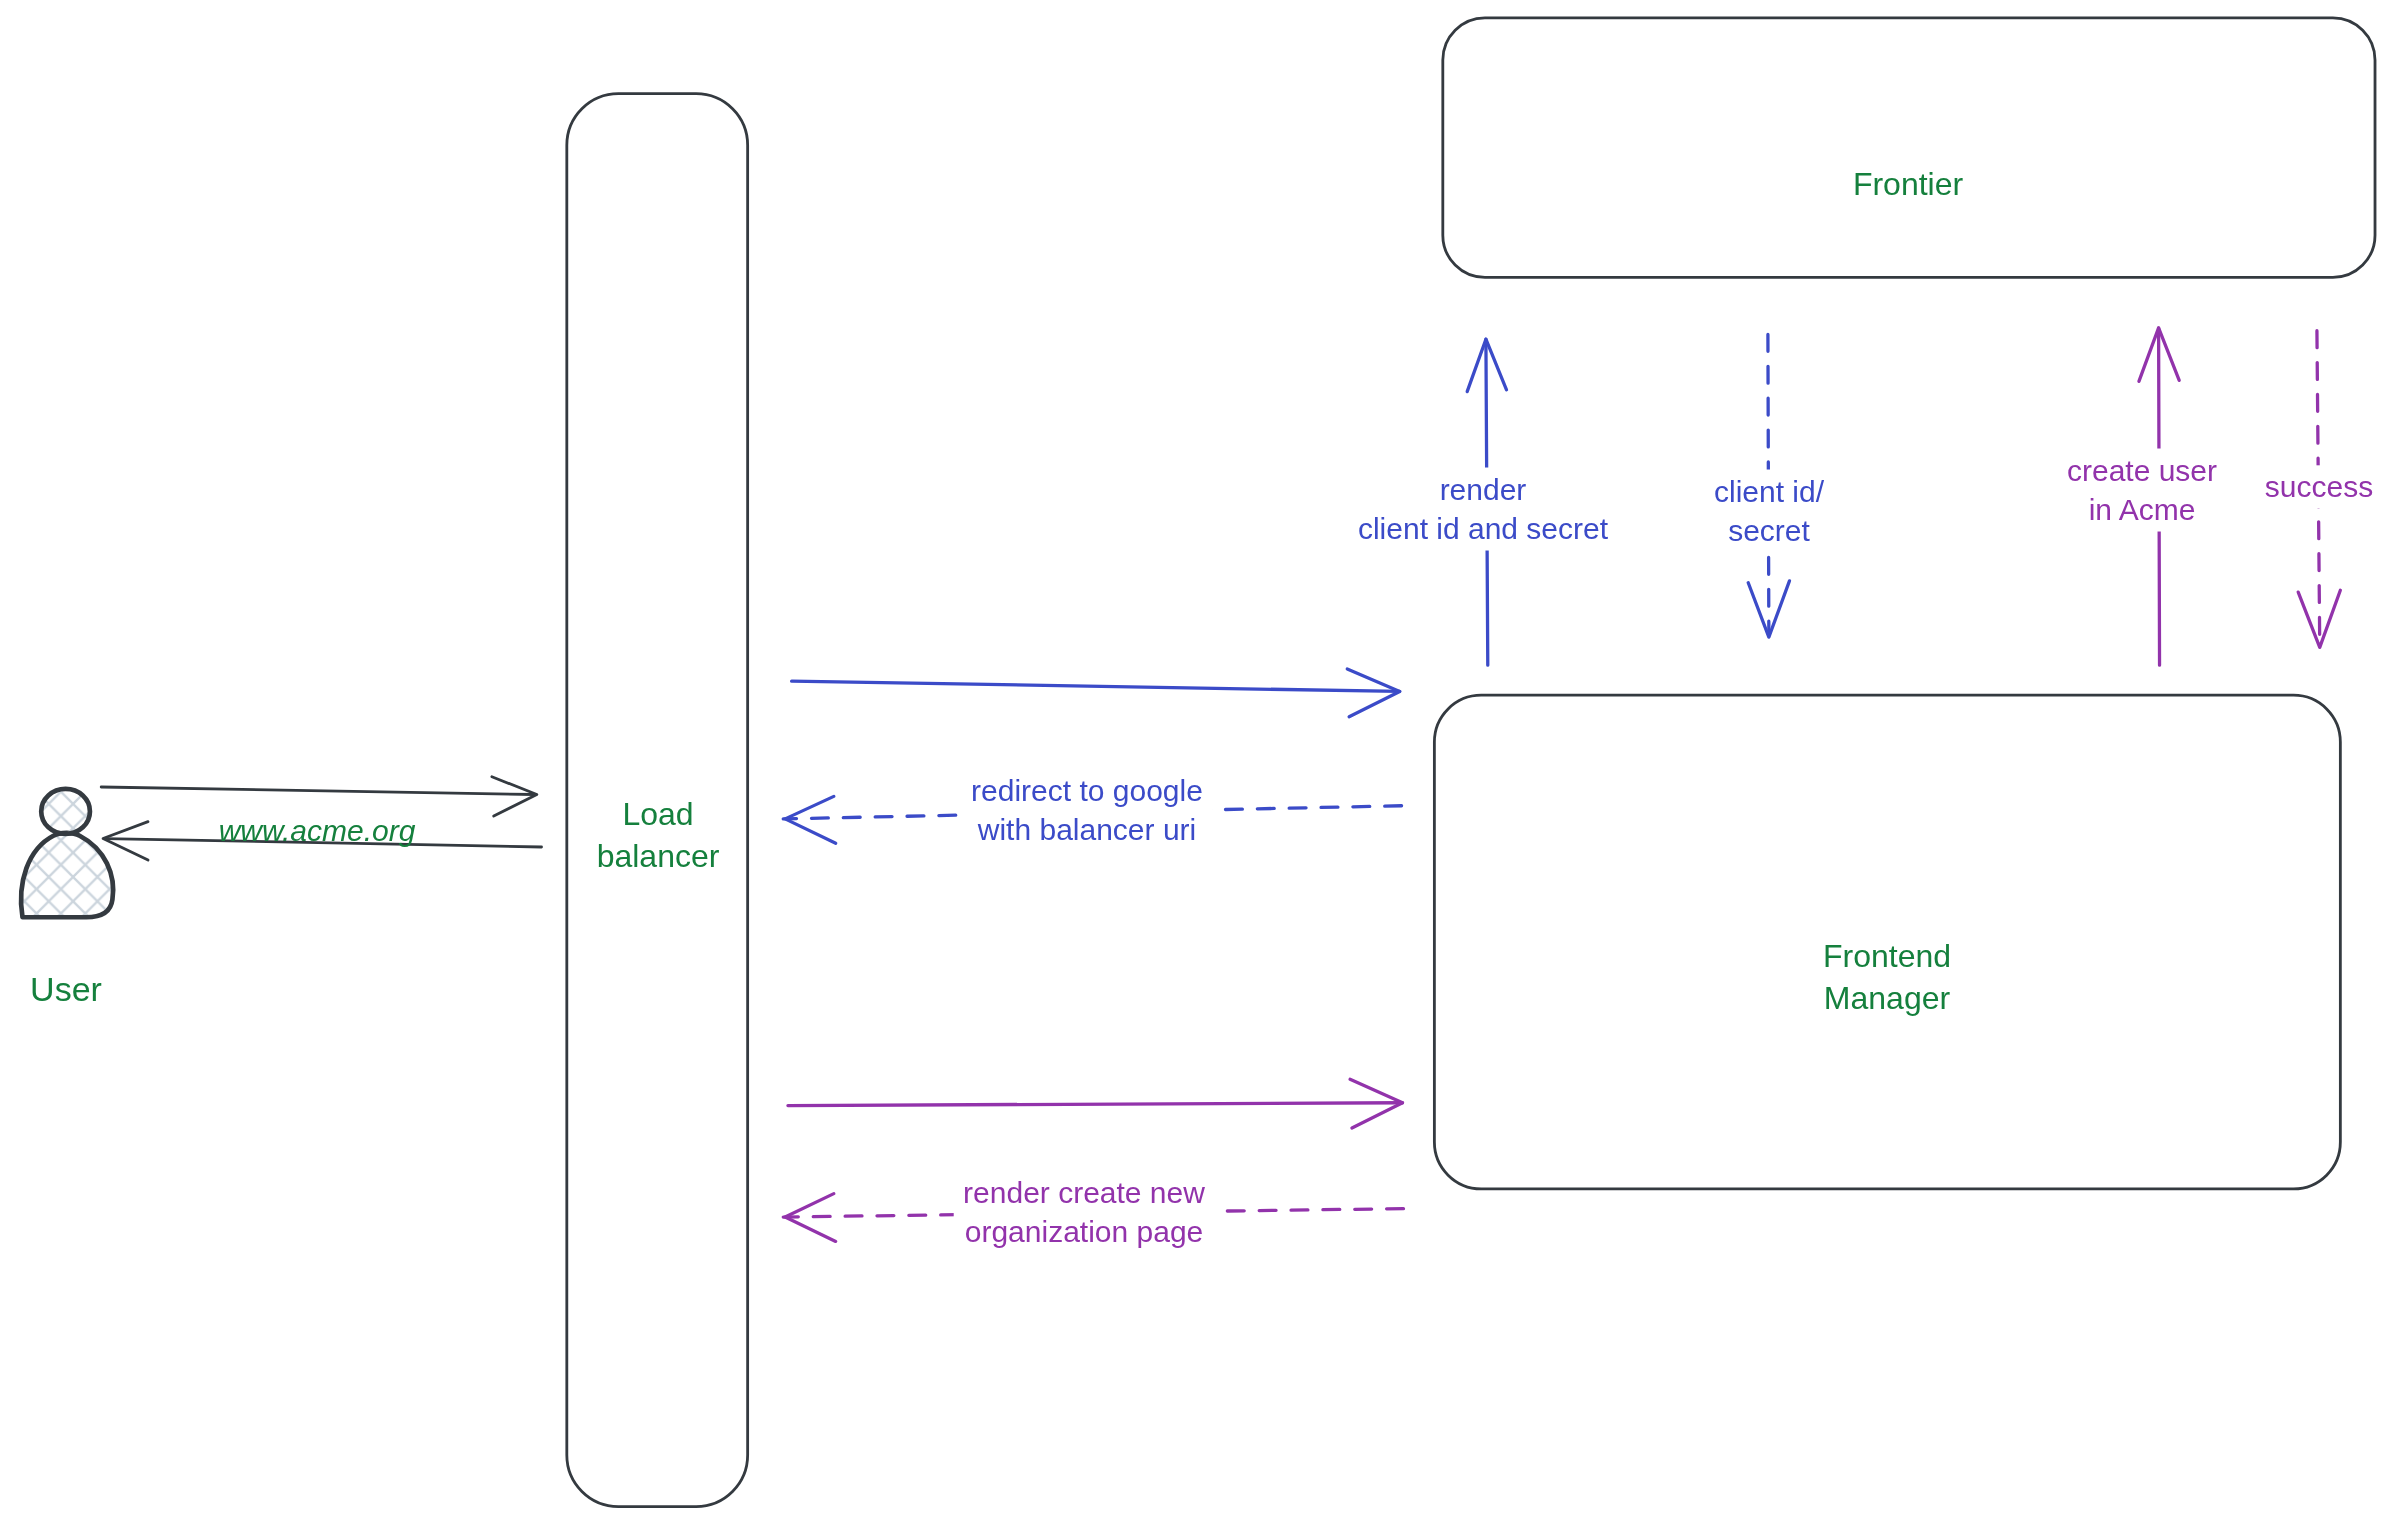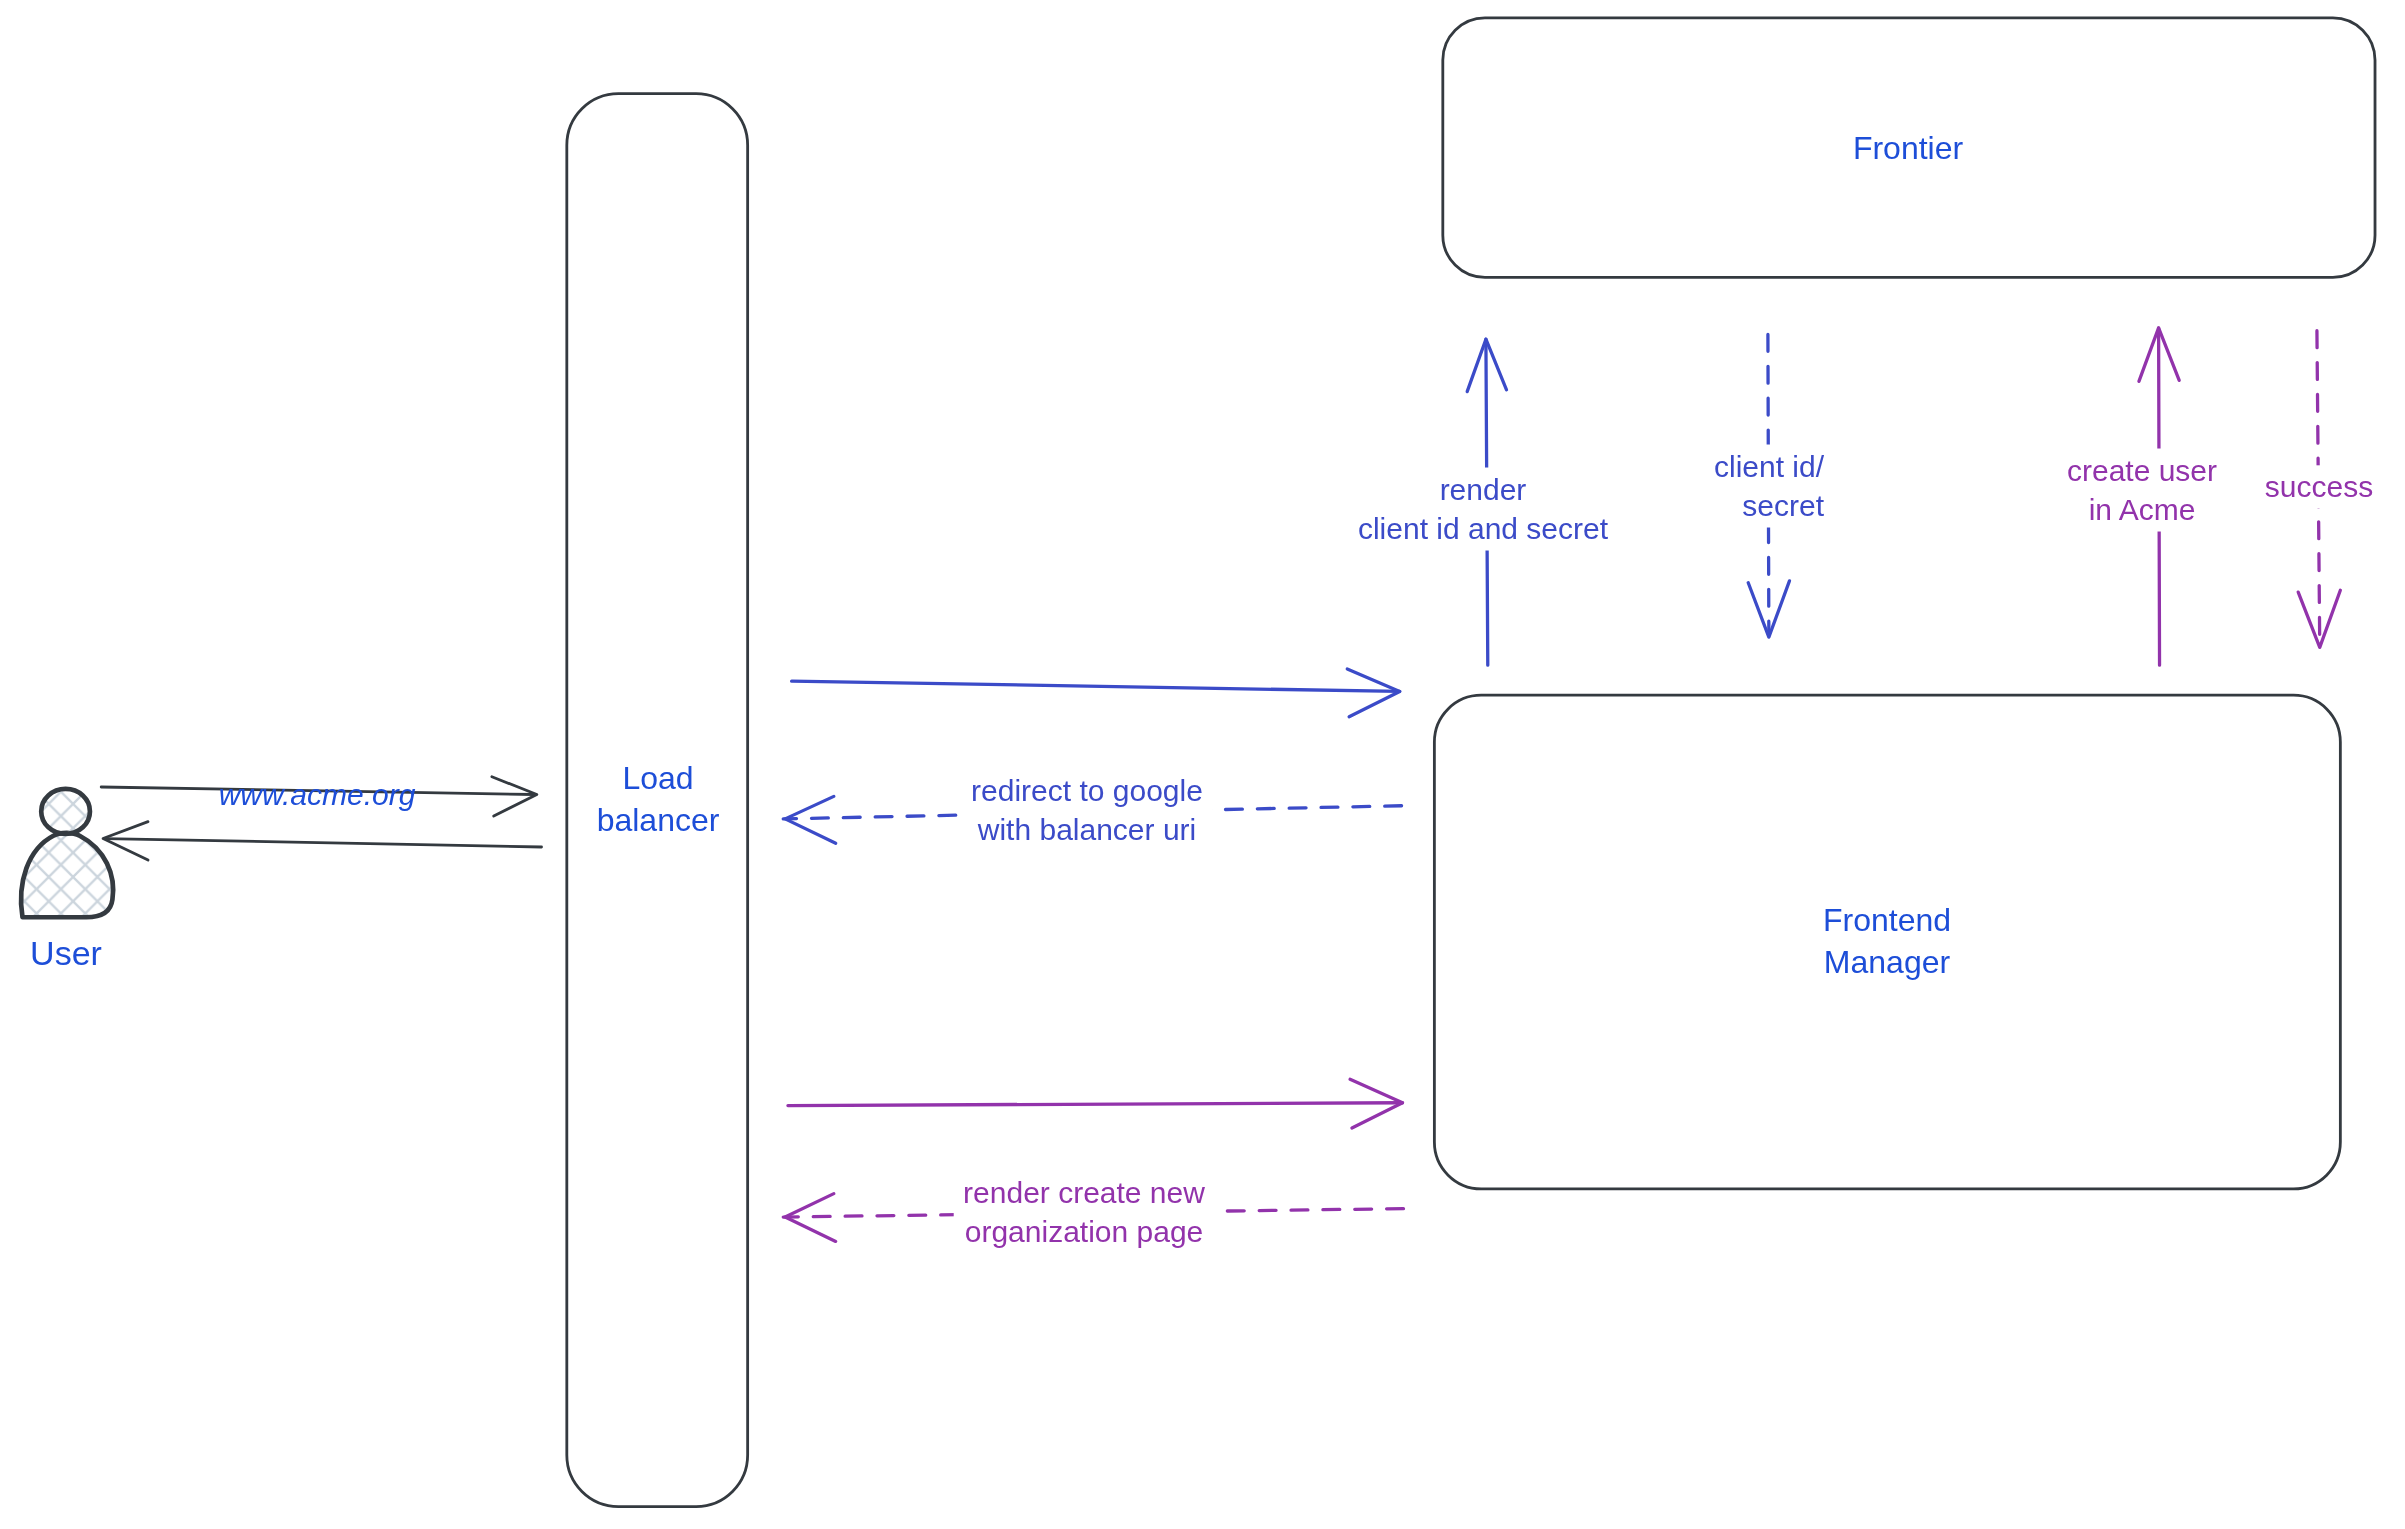--- a/index.html
+++ b/index.html
@@ -12,21 +12,21 @@
   }
   .canvas svg{position:absolute;left:0;top:0;}
   .lbl{
     position:absolute;
     transform:translate(-50%,-50%);
     text-align:center;
     white-space:nowrap;
     line-height:1.32;
     user-select:none;
   }
-  .ink{color:#1d4ed8;}
+  .ink{color:#15803d;margin-top:36px;}
   .blue{color:#3b4bc8;}
   .purple{color:#9233ab;}
   .gap{background:#ffffff;padding:1.9px 9.4px;}
   .sz-node{font-size:32px;}
   .sz-edge{font-size:30px;}
   .sz-user{font-size:34px;}
 </style>
 </head>
 <body>
 
@@ -124,21 +124,21 @@
   <div class="lbl blue sz-edge gap" style="left:1087px;top:810px;">
     <div>redirect to google</div>
     <div>with balancer uri</div>
   </div>
 
   <div class="lbl blue sz-edge gap" style="left:1483px;top:509px;">
     <div>render</div>
     <div>client id and secret</div>
   </div>
 
-  <div class="lbl blue sz-edge gap" style="left:1769px;top:486px;text-align:right;">
+  <div class="lbl blue sz-edge gap" style="left:1769px;top:511px;">
     <div>client id/</div>
     <div>secret</div>
   </div>
 
   <div class="lbl purple sz-edge gap" style="left:2142px;top:490px;">
     <div>create user</div>
     <div>in Acme</div>
   </div>
 
   <div class="lbl purple sz-edge gap" style="left:2319px;top:487px;">success</div>

